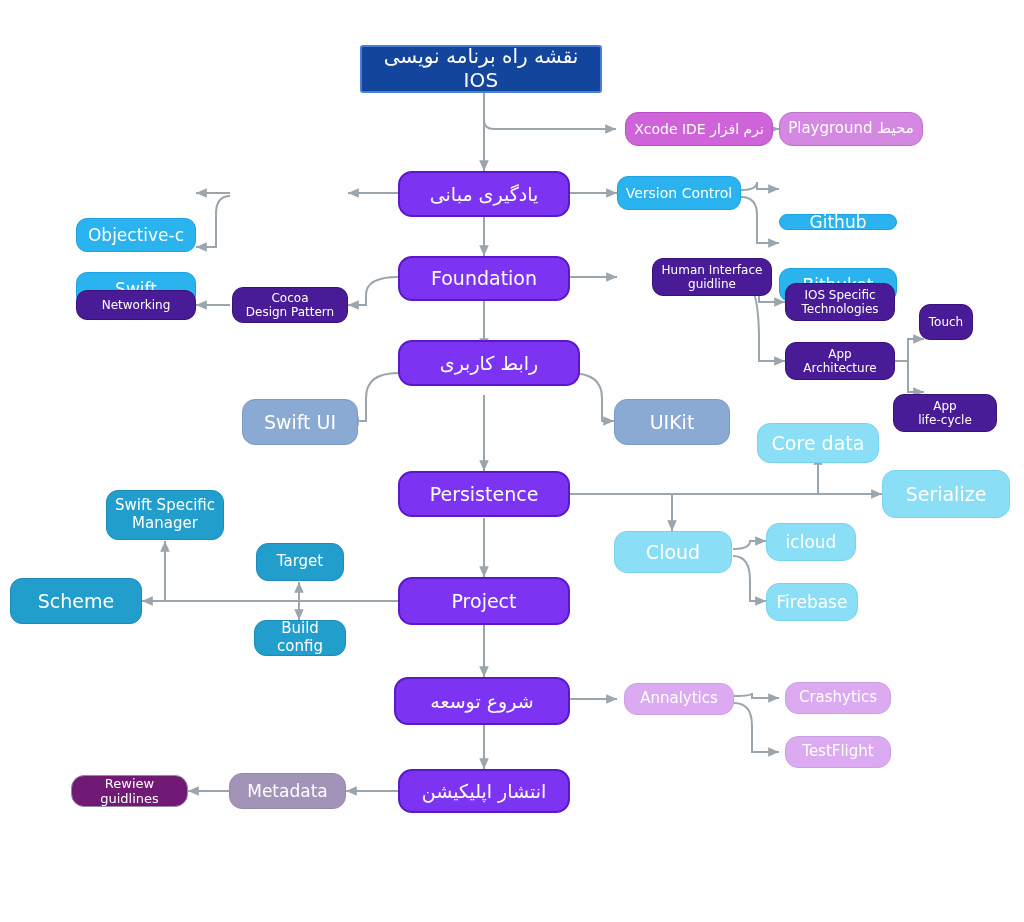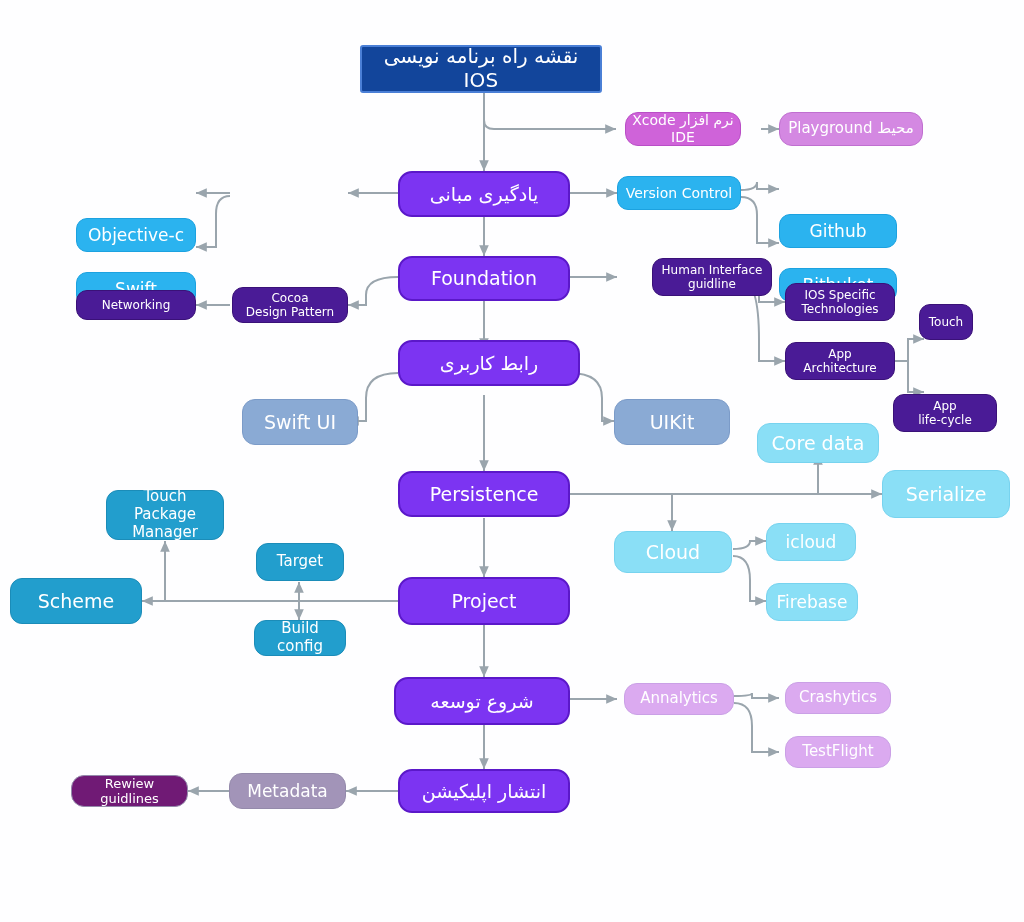--- a/index.html
+++ b/index.html
@@ -120,34 +120,34 @@
 
       <path d="M484,723 L484,769"></path>
 
       <path d="M398,791 L346,791"></path>
       <path d="M229,791 L188,791"></path>
     </g>
   </svg>
 
   <div class="node t-title rtl" style="left:360px;top:45px;width:242px;height:48px;">نقشه راه برنامه نویسی IOS</div>
 
-  <div class="node t-magenta rtl" style="left:625px;top:112px;width:116px;height:34px;">نرم افزار Xcode IDE</div>
+  <div class="node t-magenta rtl" style="left:625px;top:112px;width:148px;height:34px;">نرم افزار Xcode IDE</div>
 
   <div class="node t-orchid rtl" style="left:779px;top:112px;width:144px;height:34px;">محیط Playground</div>
 
   <div class="node t-purple rtl" style="left:398px;top:171px;width:172px;height:46px;">یادگیری مبانی</div>
 
 
   <div class="node t-cyan-lg" style="left:76px;top:176px;width:120px;height:34px;">Objective-c</div>
 
   <div class="node t-cyan-lg" style="left:76px;top:230px;width:120px;height:34px;">Swift</div>
 
   <div class="node t-cyan" style="left:617px;top:176px;width:124px;height:34px;">Version Control</div>
 
-  <div class="node t-cyan-lg" style="left:779px;top:172px;width:118px;height:34px;">Github</div>
+  <div class="node t-cyan-lg" style="left:779px;top:172px;width:118px;height:16px;">Github</div>
 
   <div class="node t-cyan-lg" style="left:779px;top:226px;width:118px;height:34px;">Bitbuket</div>
 
   <div class="node t-purple" style="left:398px;top:256px;width:172px;height:45px;">Foundation</div>
 
   <div class="node t-darkpurple" style="left:232px;top:287px;width:116px;height:36px;">Cocoa
 Design Pattern</div>
 
   <div class="node t-darkpurple" style="left:76px;top:290px;width:120px;height:30px;">Networking</div>
 
@@ -178,21 +178,21 @@
   <div class="node t-sky" style="left:882px;top:470px;width:128px;height:48px;">Serialize</div>
 
   <div class="node t-sky" style="left:614px;top:531px;width:118px;height:42px;">Cloud</div>
 
   <div class="node t-sky-sm" style="left:766px;top:523px;width:90px;height:38px;">icloud</div>
 
   <div class="node t-sky-sm" style="left:766px;top:583px;width:92px;height:38px;">Firebase</div>
 
   <div class="node t-purple" style="left:398px;top:577px;width:172px;height:48px;">Project</div>
 
-  <div class="node t-steelblue" style="left:106px;top:490px;width:118px;height:50px;">Touch Package
+  <div class="node t-steelblue" style="left:106px;top:490px;width:118px;height:50px;">Swift Specific
 Manager</div>
 
   <div class="node t-steelblue" style="left:256px;top:543px;width:88px;height:38px;">Target</div>
 
   <div class="node t-steelblue-lg" style="left:10px;top:578px;width:132px;height:46px;">Scheme</div>
 
   <div class="node t-steelblue" style="left:254px;top:620px;width:92px;height:36px;">Build config</div>
 
   <div class="node t-purple rtl" style="left:394px;top:677px;width:176px;height:48px;">شروع توسعه</div>
 

